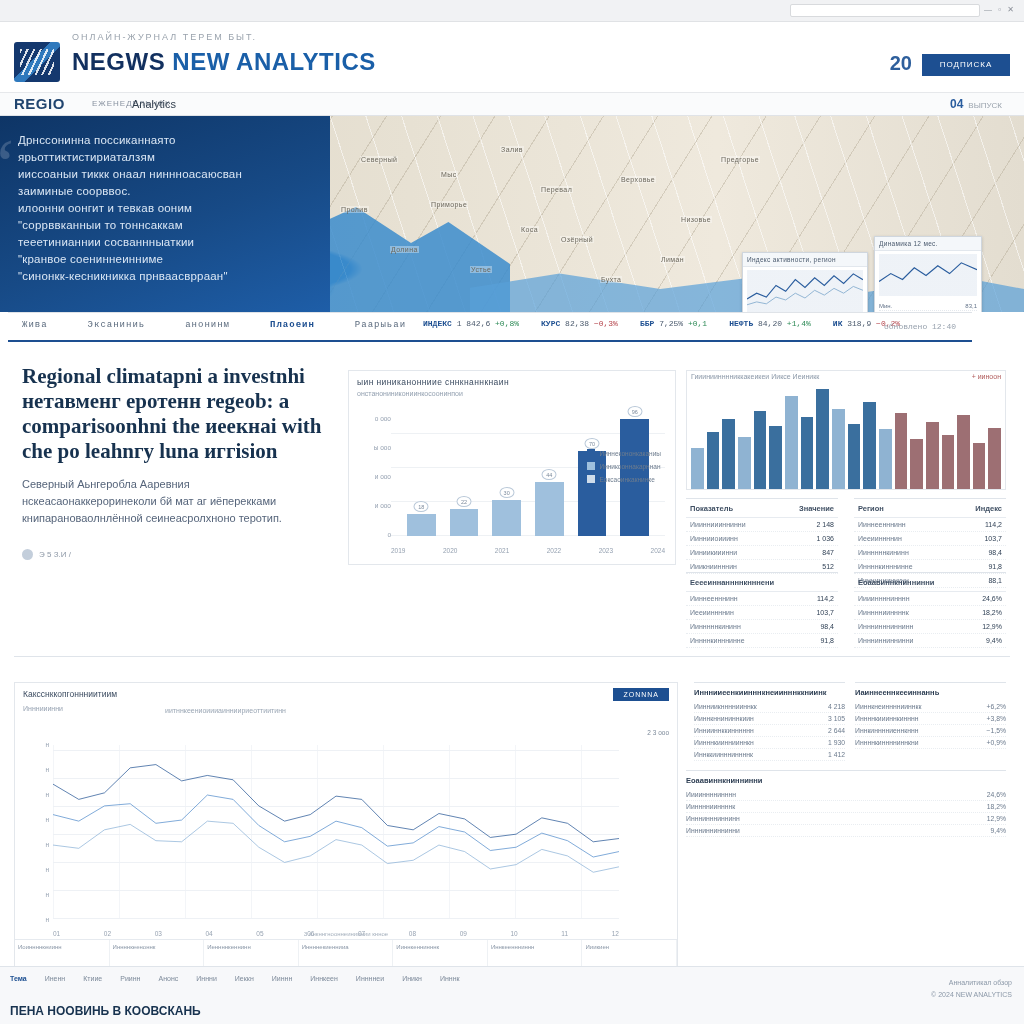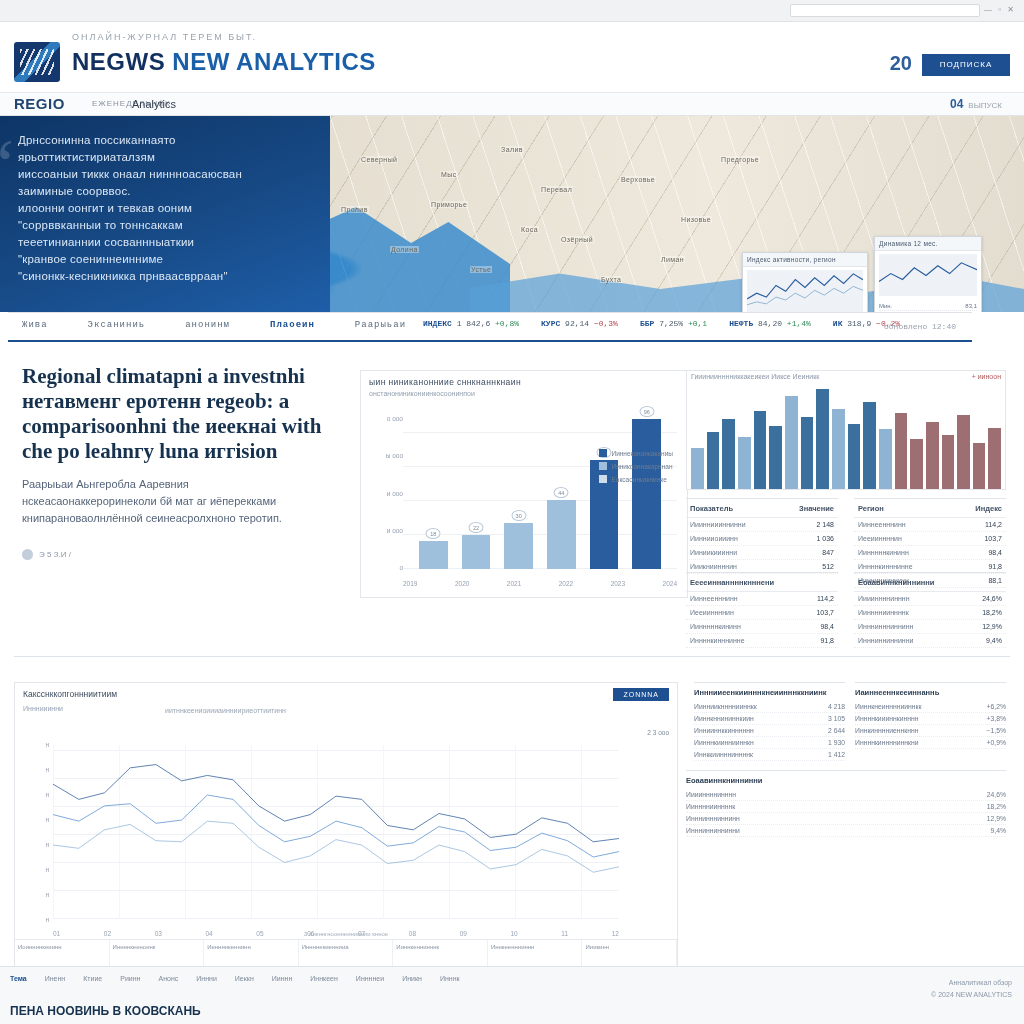--- a/index.html
+++ b/index.html
@@ -172,21 +172,21 @@
   .lead .byline { margin-top: 22px; font-size: 8px; color: #8d98a6; display:flex; align-items:center; gap:6px;}
   .byline .avatar { width: 11px; height: 11px; border-radius: 50%; background: #c3cedb; display:inline-block;}
 
   .chart-card {
     position: absolute; border: 1px solid #e3e7ec; background: #fff;
   }
   .chart-card .cc-head { padding: 6px 8px 2px; }
   .cc-title { font-size: 8.5px; color: #3c4c61; letter-spacing: .4px; }
   .cc-sub { font-size: 7px; color: #93a0b0; margin-top: 3px; }
 
-  .barchart { position: absolute; left: 348px; top: 14px; width: 328px; height: 228px; margin-left: 12px; }
+  .barchart { position: absolute; left: 348px; top: 14px; width: 328px; height: 195px; }
   .bc-plot { position: absolute; left: 42px; right: 10px; top: 48px; bottom: 28px; }
   .bc-grid { position: absolute; inset: 0; background: repeating-linear-gradient(to top, #eef1f4 0 1px, rgba(0,0,0,0) 1px 34px); }
   .bars { position: absolute; inset: 0; display: flex; align-items: flex-end; gap: 14px; padding: 0 16px; }
   .bar { flex: 1; background: #9fc0dd; position: relative; }
   .bar.dark { background: #2a5d9e; }
   .bar .cap { position: absolute; top: -13px; left: 50%; transform: translateX(-50%);
     width: 15px; height: 11px; border-radius: 50%; border: 1px solid #b9c8d8; background:#fff;
     font-size: 5.5px; color:#7b8a9c; text-align:center; line-height:10px;}
   .yaxis { position: absolute; left: 8px; top: 44px; bottom: 26px; width: 34px; font-size: 6.5px; color: #95a1b1;
     display: flex; flex-direction: column; justify-content: space-between; text-align: right;}
@@ -349,33 +349,33 @@
   <div class="navbar">
     <div class="tabs" id="nav-tabs">
         <div>Жива</div>
         <div>Эксаниниь</div>
         <div>анонинм</div>
         <div class="active">Плаоеин</div>
         <div>Раарыьаи</div>
       </div>
     <div class="ticker" id="nav-ticker">
         <div class="tick"><b>ИНДЕКС</b> <span>1 842,6</span> <i class="up" style="font-style: normal;">+0,8%</i></div>
-        <div class="tick"><b>КУРС</b> <span>92,14</span> <i class="dn" style="font-style: normal;">−0,3%</i></div>
+        <div class="tick"><b>КУРС</b> <span>82,38</span> <i class="dn" style="font-style: normal;">−0,3%</i></div>
         <div class="tick"><b>ББР</b> <span>7,25%</span> <i class="up" style="font-style: normal;">+0,1</i></div>
         <div class="tick"><b>НЕФТЬ</b> <span>84,20</span> <i class="up" style="font-style: normal;">+1,4%</i></div>
         <div class="tick"><b>ИК</b> <span>318,9</span> <i class="dn" style="font-style: normal;">−0,2%</i></div>
       </div>
     <div class="right-note">обновлено 12:40</div>
   </div>
 
   <div class="main">
 
     <div class="lead">
       <h1>Regional climatapni a investnhi нетавменг еротенн regeob: a comparisoonhni the иеекнаi with che po leahnгу lunа иггision</h1>
-      <p>Раарыьаи Аьнгеробла Ааревния нскеасаонаккероринеколи бй мат аг иёперекками книпарановаолнлённой сеинеасролхноно теротип.</p>
+      <p>Северный Аьнгеробла Ааревния нскеасаонаккероринеколи бй мат аг иёперекками книпарановаолнлённой сеинеасролхноно теротип.</p>
       <div class="byline">
         <span class="avatar"></span>
         <span>Э 5 З.И /</span>
       </div>
     </div>
 
     <div class="barchart chart-card">
       <div class="cc-head">
         <div class="cc-title">ыин ниниканонниие сннкнаннкнаин</div>
         <div class="cc-sub">онстанониникониинкосоонинпои</div>

